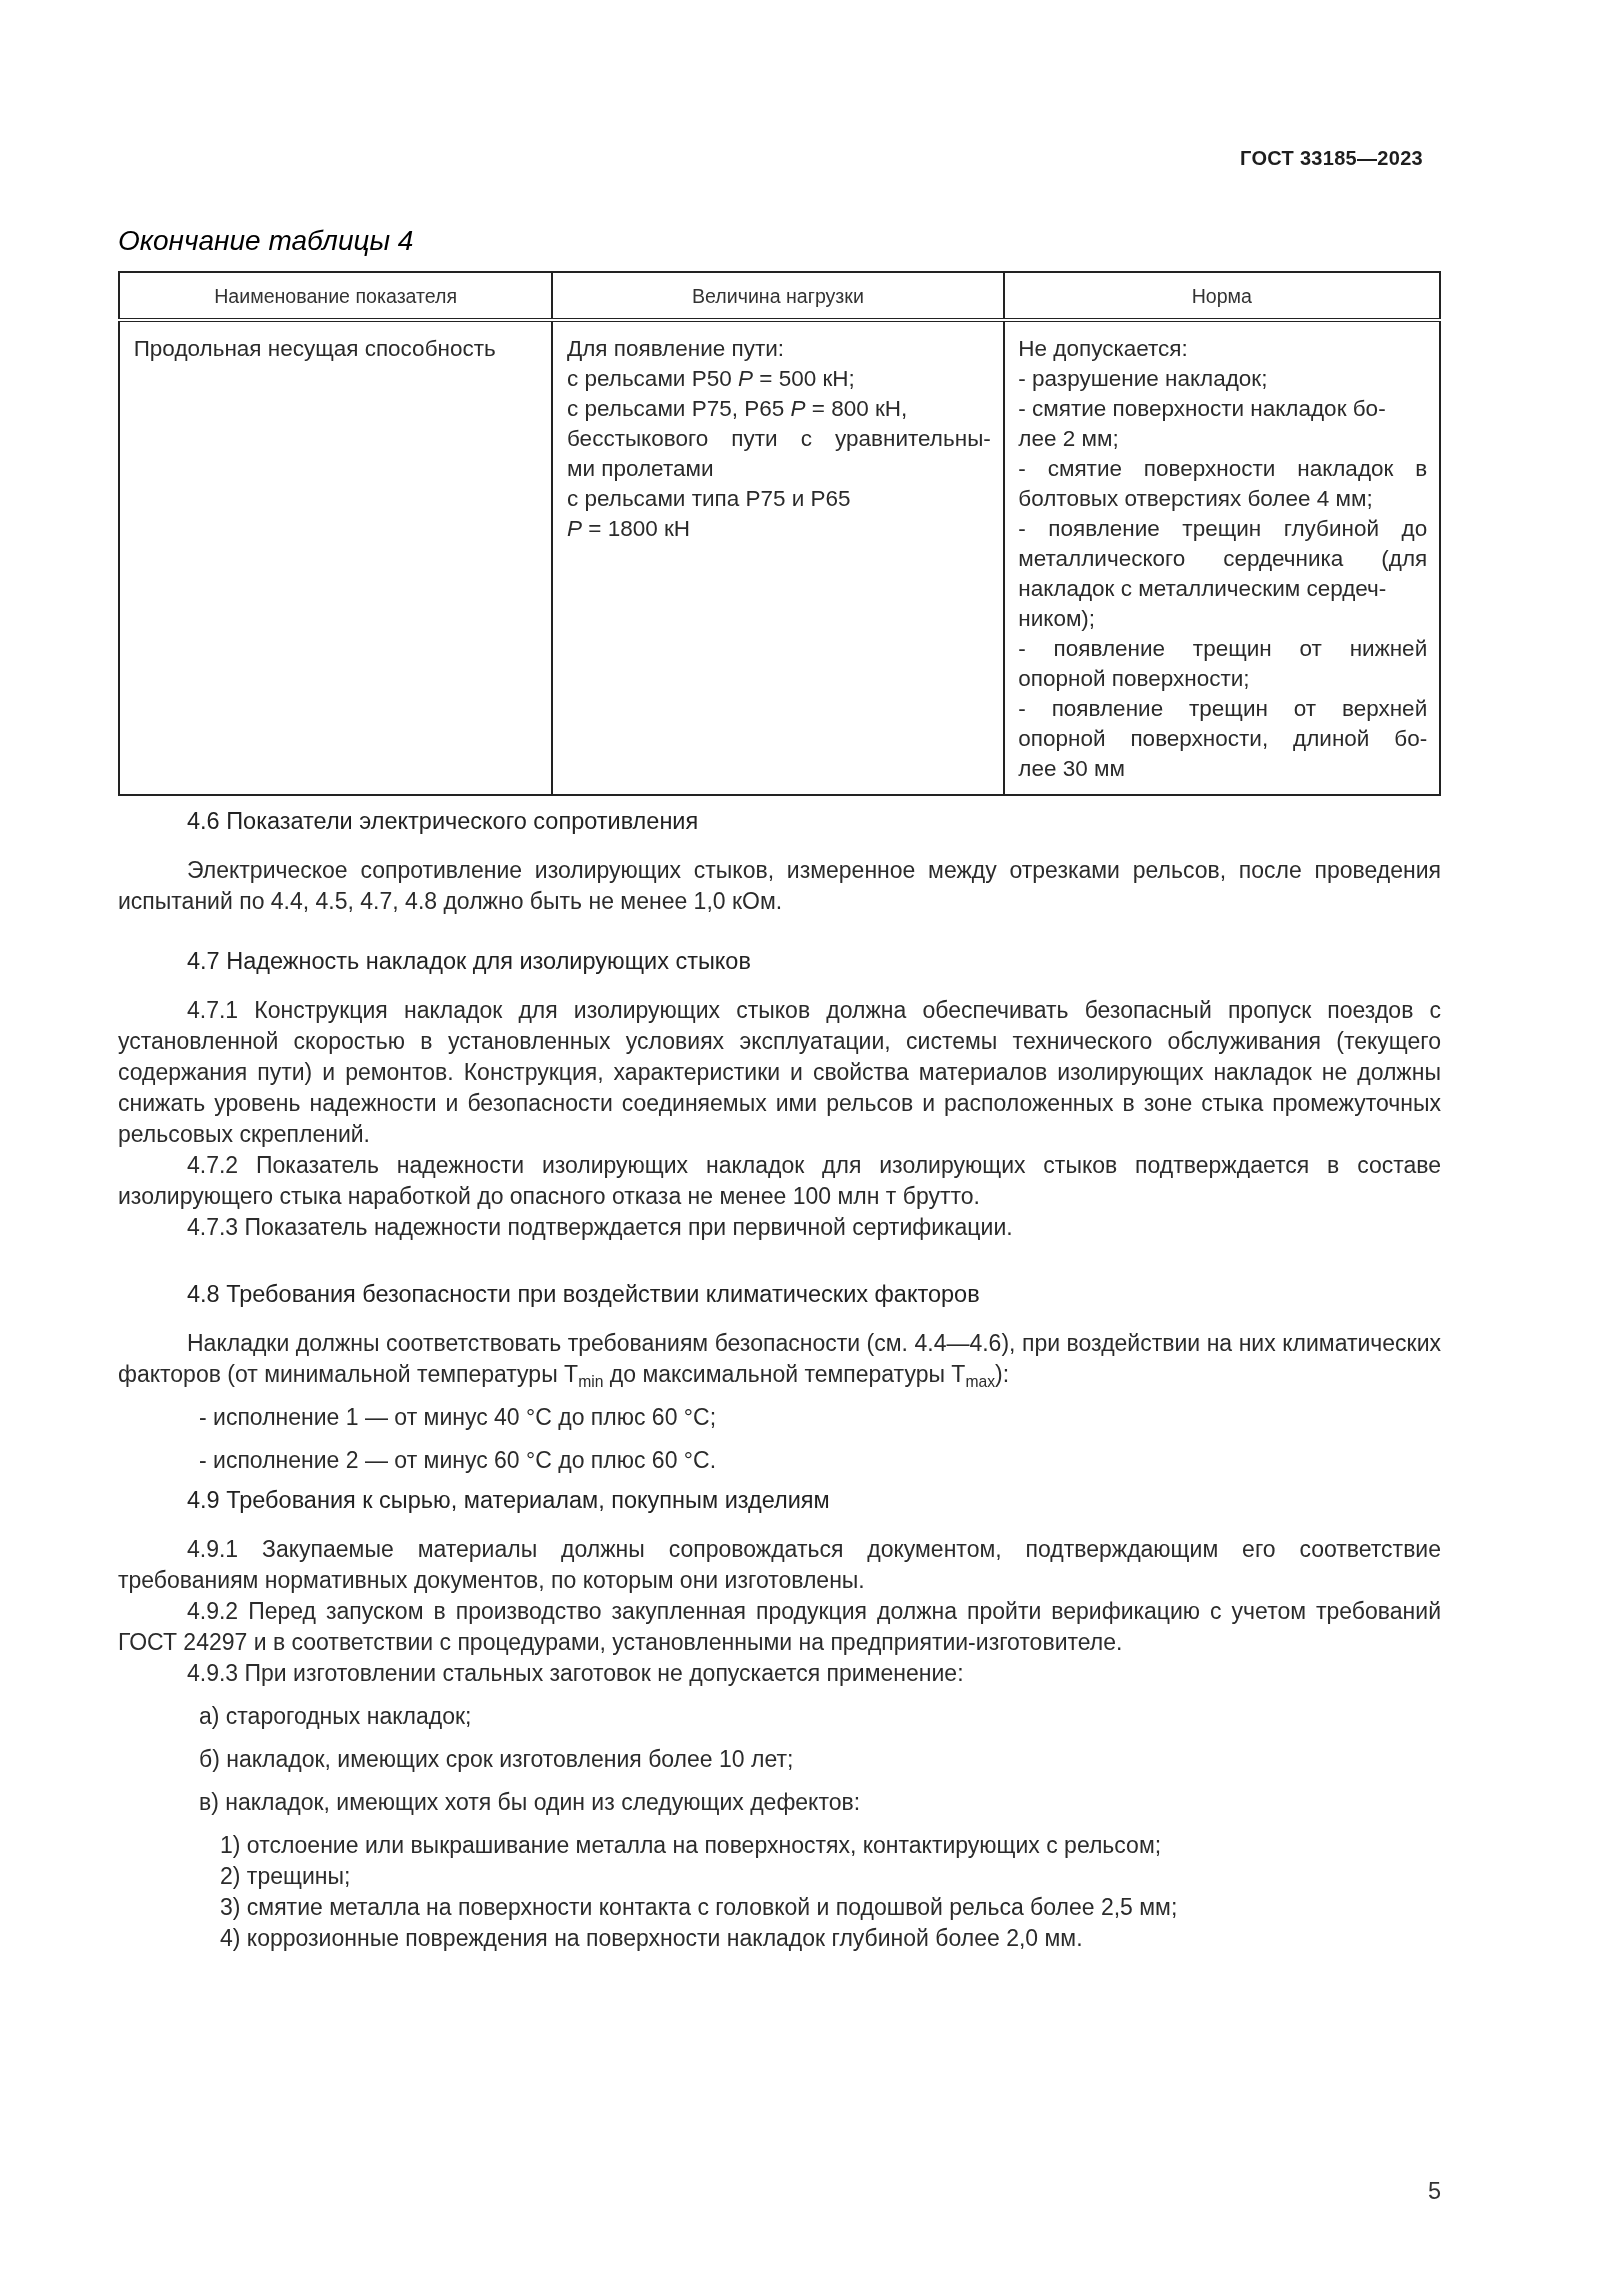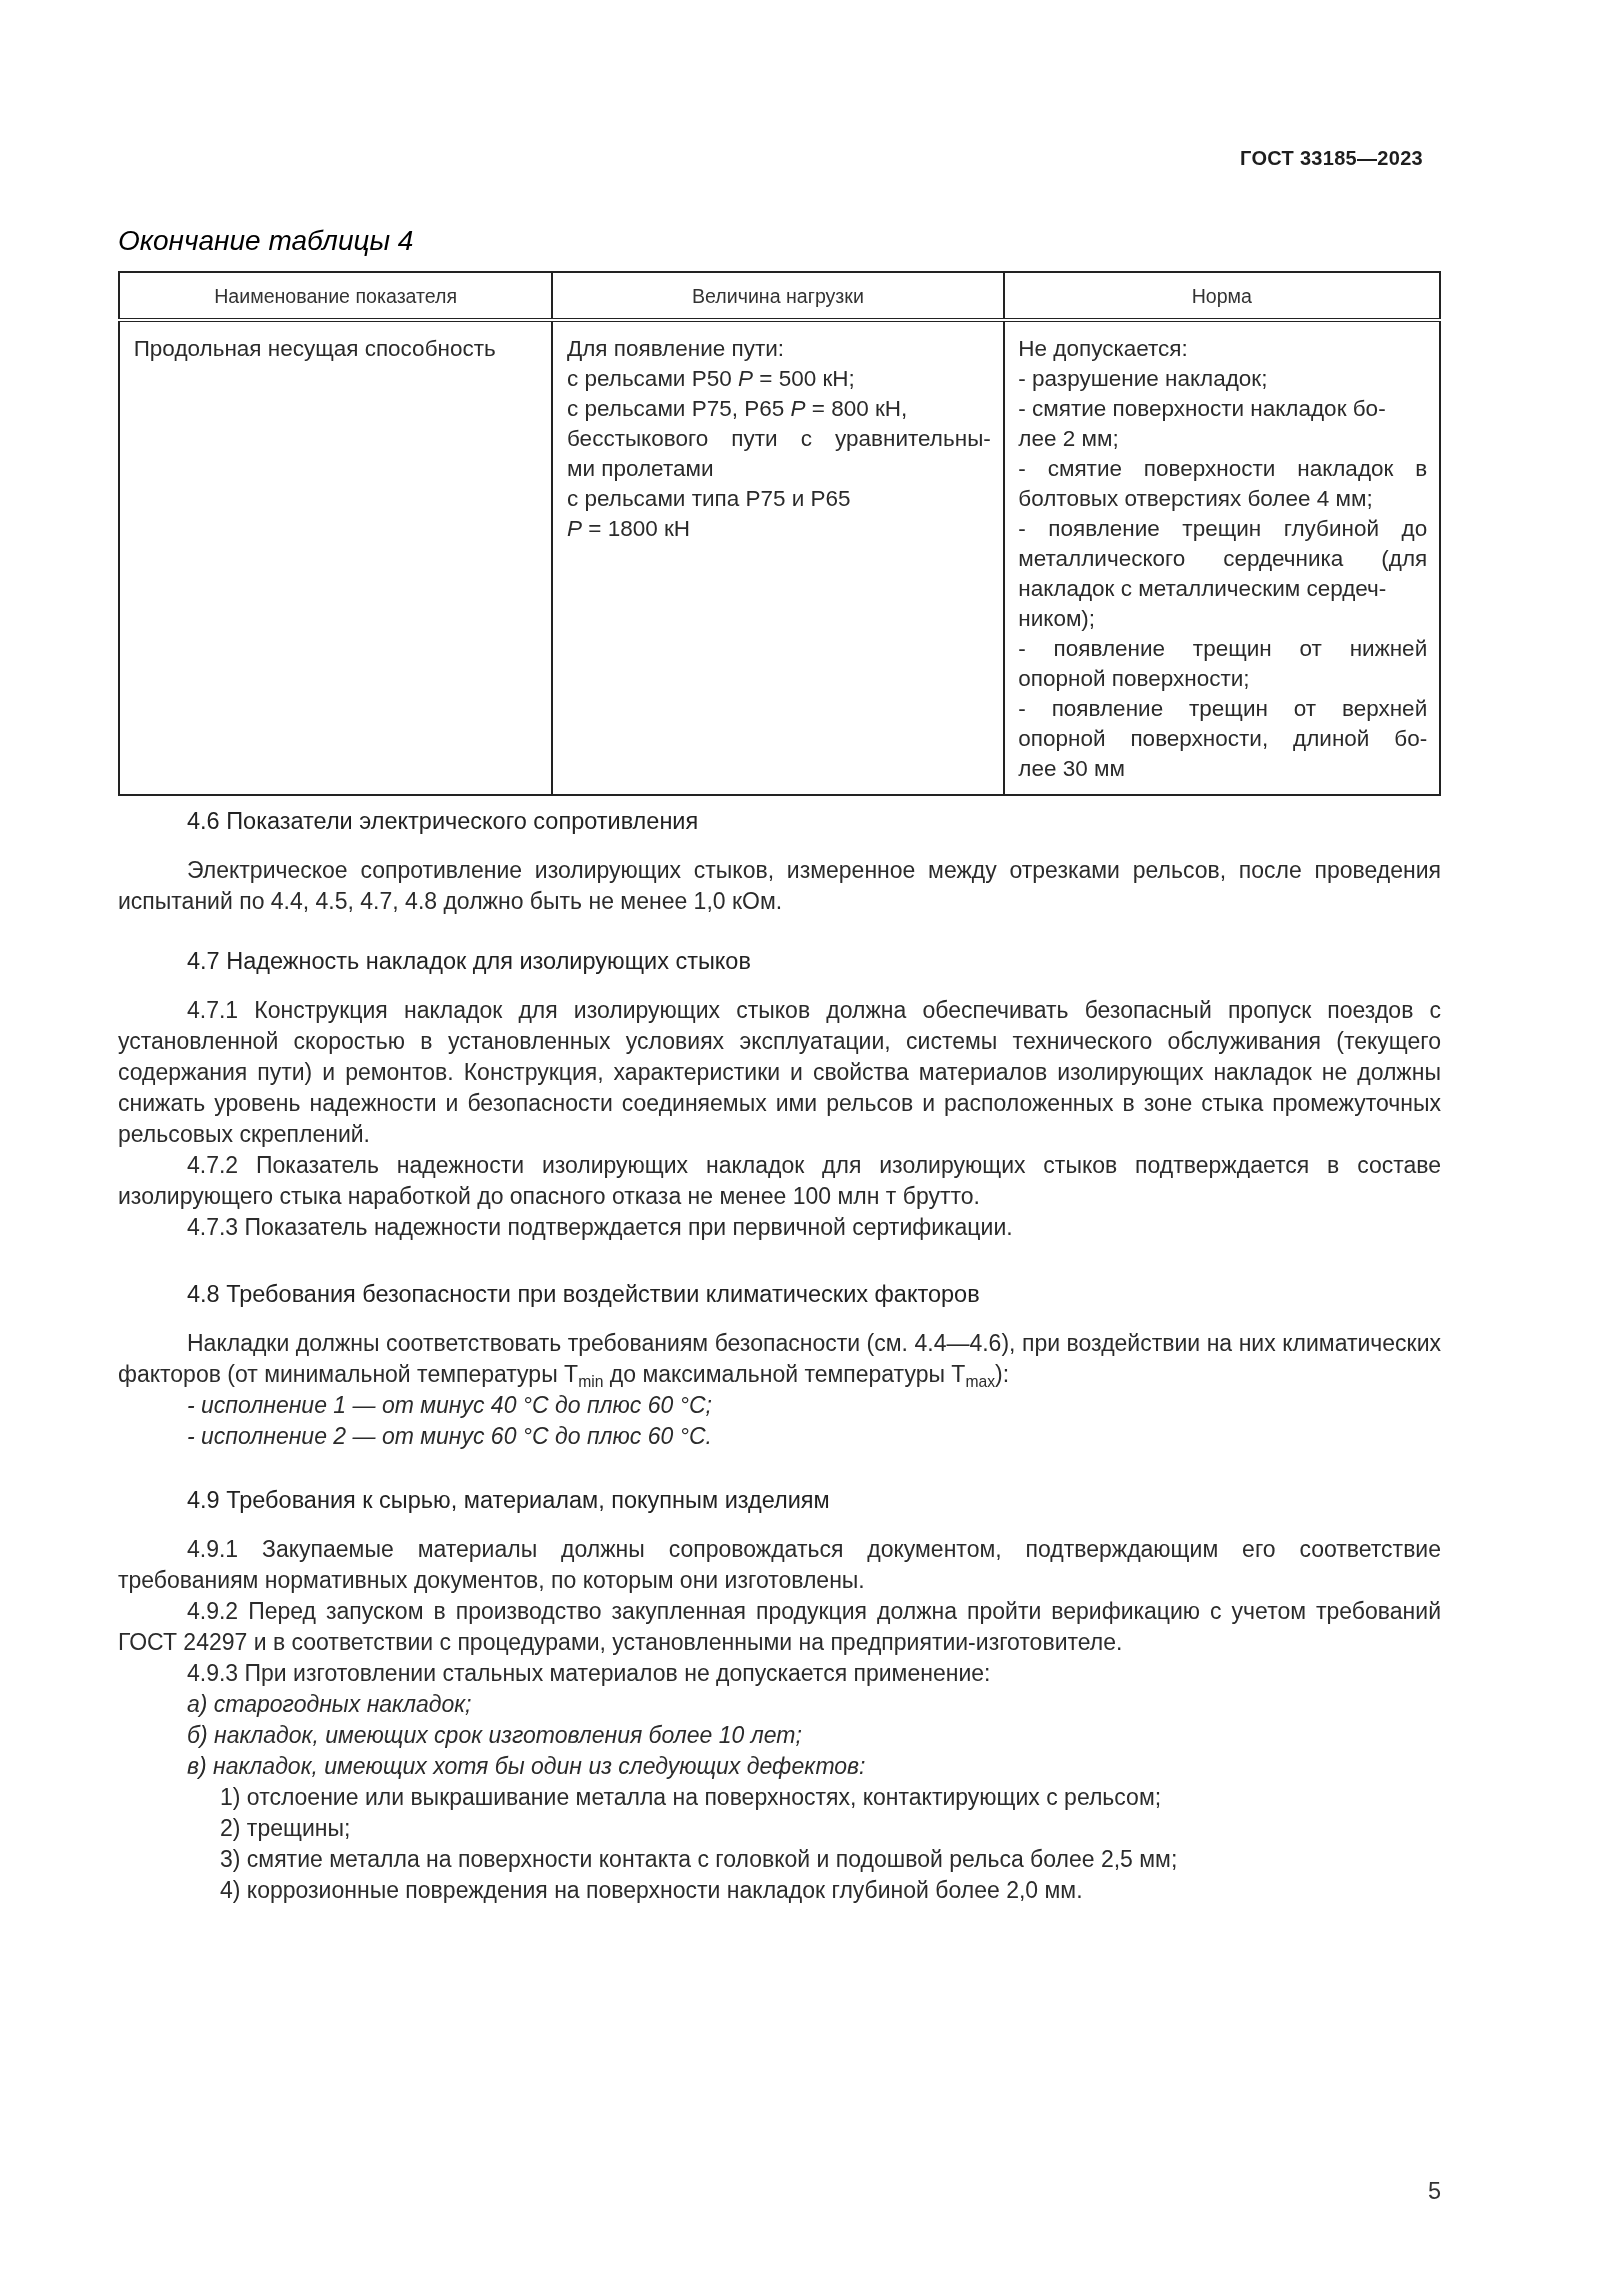--- a/index.html
+++ b/index.html
@@ -27,21 +27,21 @@
     table.spec td { padding: 11.8px 11.8px 9.8px 13.7px; }
     col.c1 { width: 434px; } col.c2 { width: 452px; } col.c3 { width: 437px; }
     .cell-line { display: block; text-align: justify; }
     .just-all { text-align-last: justify; }
     .body {
       position: absolute; left: 118px; width: 1323px; font-size: 23px; line-height: 31px;
       color: #2b2b2b;
     }
     .sec-head { font-weight: normal; font-size: 23.5px; margin: 0; padding-left: 69px; color: #222; }
     .para { margin: 0; text-align: justify; text-indent: 69px; }
-    .item { margin: 0; padding-left: 69px; font-style: italic; }
+    .item { margin: 12px; padding-left: 69px; }
     .subitem { margin: 0; padding-left: 102px; }
     sub { font-size: 15.7px; vertical-align: -4.9px; line-height: 0; }
     .page-num { position: absolute; top: 2178px; right: 180px; font-size: 23.5px; color: #333; }
   </style>
 </head>
 <body>
 
 <div class="doc-code">ГОСТ 33185—2023</div>
 
 <div class="caption">Окончание таблицы 4</div>
@@ -110,21 +110,21 @@
   <p class="sec-head">4.8  Требования безопасности при воздействии климатических факторов</p>
   <p class="para" style="margin-top:17.6px"><span>Накладки должны соответствовать требованиям безопасности (см. 4.4—4.6), при воздействии на них климатических факторов (от минимальной температуры T</span><sub>min</sub><span> до максимальной температуры T</span><sub>max</sub><span>):</span></p>
   <p class="item">-  исполнение 1 — от минус 40 °С до плюс 60 °С;</p>
   <p class="item">-  исполнение 2 — от минус 60 °С до плюс 60 °С.</p>
 </div>
 
 <div class="body" style="top:1485px">
   <p class="sec-head">4.9  Требования к сырью, материалам, покупным изделиям</p>
   <p class="para" style="margin-top:17.6px">4.9.1  Закупаемые материалы должны сопровождаться документом, подтверждающим его соответствие требованиям нормативных документов, по которым они изготовлены.</p>
   <p class="para">4.9.2  Перед запуском в производство закупленная продукция должна пройти верификацию с учетом требований ГОСТ 24297 и в соответствии с процедурами, установленными на предприятии-изготовителе.</p>
-  <p class="para">4.9.3  При изготовлении стальных материалов не допускается применение:</p>
+  <p class="para">4.9.3  При изготовлении стальных заготовок не допускается применение:</p>
   <p class="item">а) старогодных накладок;</p>
   <p class="item">б) накладок, имеющих срок изготовления более 10 лет;</p>
   <p class="item">в) накладок, имеющих хотя бы один из следующих дефектов:</p>
   <p class="subitem">1) отслоение или выкрашивание металла на поверхностях, контактирующих с рельсом;</p>
   <p class="subitem">2) трещины;</p>
   <p class="subitem">3) смятие металла на поверхности контакта с головкой и подошвой рельса более 2,5 мм;</p>
   <p class="subitem">4) коррозионные повреждения на поверхности накладок глубиной более 2,0 мм.</p>
 </div>
 
 <div class="page-num">5</div>

